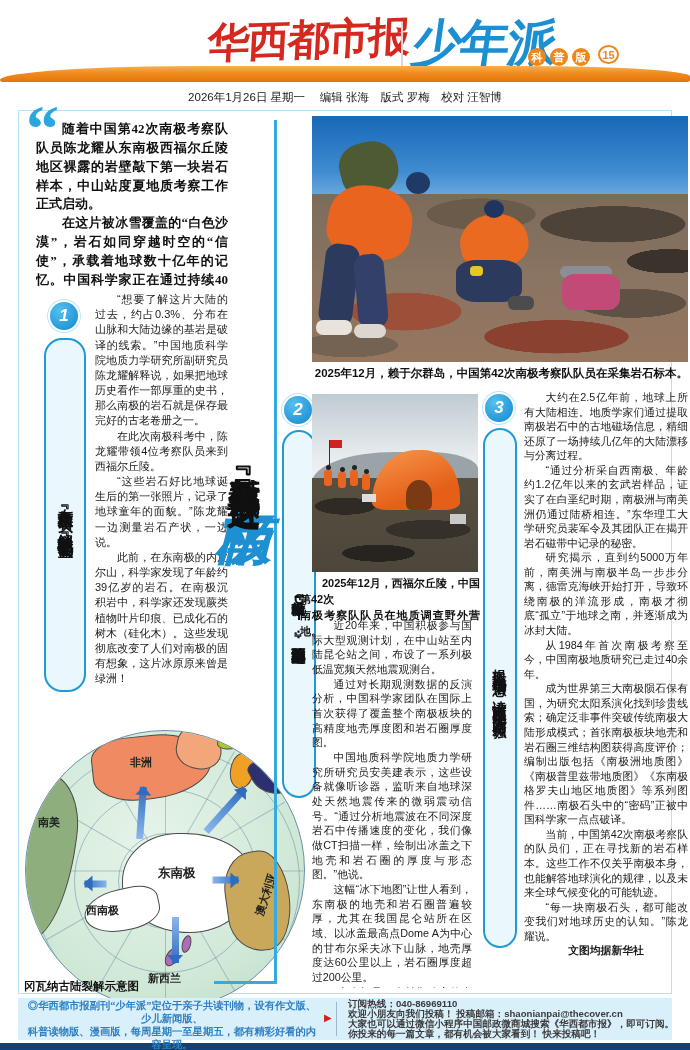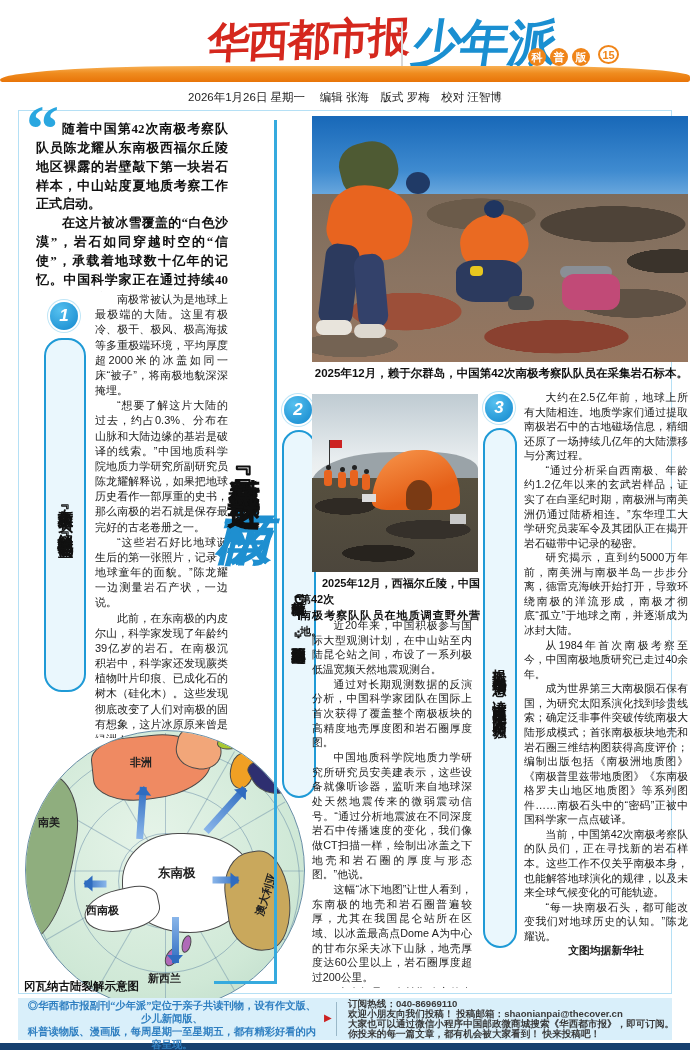--- a/index.html
+++ b/index.html
@@ -198,22 +198,22 @@
     <div class="fig bootB"></div>
     <div class="fig glove"></div>
     <div class="fig bagtop"></div>
     <div class="fig bag"></div>
   </div>
   <div class="caption1">2025年12月，赖于尔群岛，中国第42次南极考察队队员在采集岩石标本。</div>
 
   <div class="numcircle" style="left:50px; top:302px;">1</div>
   <div class="vstrip" id="strip1">在南极『捡』石头：解锁地球的『记忆硬盘』</div>
   <div class="col" id="col1">
-    <p>南极常被认为是地球上最极端的大陆。这里有极冷、极干、极风、极高海拔等多重极端环境，平均厚度超2000米的冰盖如同一床“被子”，将南极地貌深深掩埋。</p>
     <p>“想要了解这片大陆的过去，约占0.3%、分布在山脉和大陆边缘的基岩是破译的线索。”中国地质科学院地质力学研究所副研究员陈龙耀解释说，如果把地球历史看作一部厚重的史书，那么南极的岩石就是保存最完好的古老卷册之一。</p>
+    <p>在此次南极科考中，陈龙耀带领4位考察队员来到西福尔丘陵。</p>
     <p>“这些岩石好比地球诞生后的第一张照片，记录了地球童年的面貌。”陈龙耀一边测量岩石产状，一边说。</p>
     <p>此前，在东南极的内皮尔山，科学家发现了年龄约39亿岁的岩石。在南极沉积岩中，科学家还发现蕨类植物叶片印痕、已成化石的树木（硅化木）。这些发现彻底改变了人们对南极的固有想象，这片冰原原来曾是绿洲！</p>
   </div>
 
   <div class="numcircle" style="left:284px; top:396px;">2</div>
   <div class="vstrip" id="strip2">给南极做『CT』：绘制冰盖之下的地球形态</div>
 
   <div class="photo" id="photo2">
     <div class="sky"></div>
     <div class="ridge"></div>

